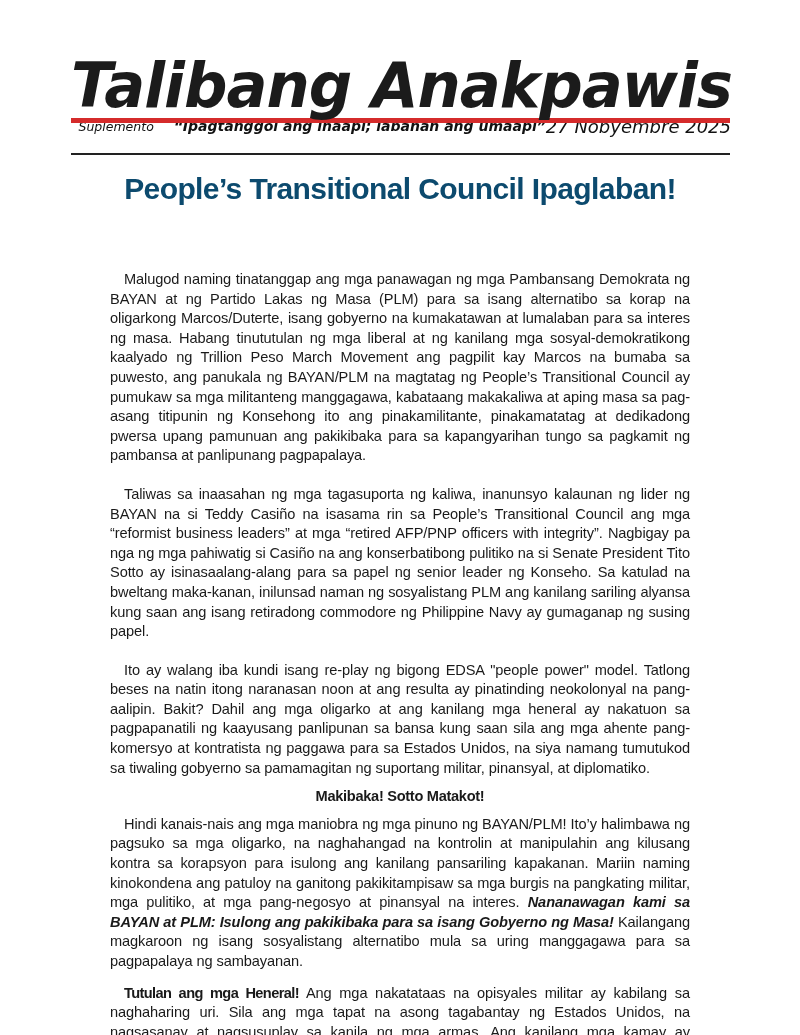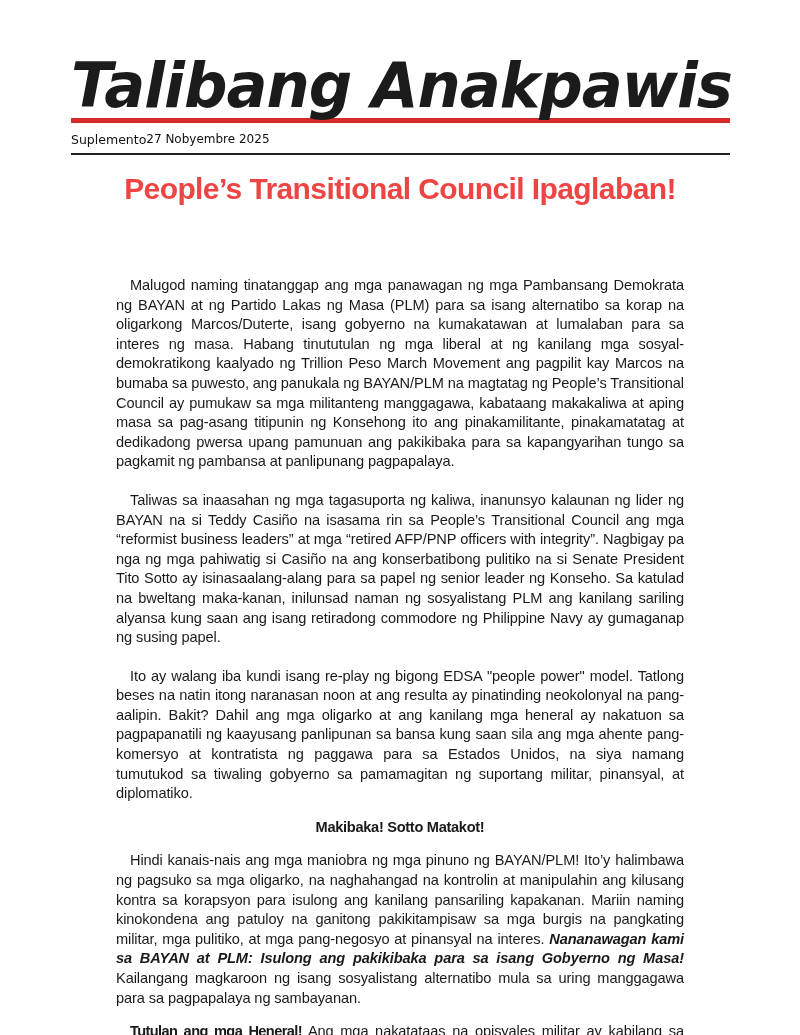--- a/index.html
+++ b/index.html
@@ -15,57 +15,58 @@
       font-family: "DejaVu Sans", sans-serif; font-weight: bold; font-style: oblique;
       font-size: 62px; line-height: 76px; letter-spacing: -1px;
       color: #1b1b1b; white-space: nowrap; z-index: 2;
       transform: scaleX(0.98); transform-origin: left center;
     }
     .mast-bar {
       position: absolute; left: 0; top: 70px; width: 659px; height: 5px;
       background: #d52b2b; z-index: 1;
     }
     .mast-sub {
-      position: absolute; left: 0; top: 81px; width: 660px; height: 20px;
-      display: flex; justify-content: flex-start; align-items: center;
-      font-size: 14px; white-space: nowrap;
+      position: absolute; left: 0; top: 68px; width: 660px; height: 20px;
+      display: flex; justify-content: flex-end; align-items: center;
+      font-size: 14px; white-space: nowrap; font-style: italic;
     }
     .sub-left { font-family: "DejaVu Sans", sans-serif; font-size: 12.5px; }
     .sub-slogan { font-family: "DejaVu Sans", sans-serif; font-weight: bold; font-size: 14px; padding-left: 20px; }
-    .sub-date { font-family: "DejaVu Sans", sans-serif; font-size: 12px; }
+    .sub-date { font-family: "DejaVu Sans", sans-serif; font-size: 18px; }
     .mast-rule {
       position: absolute; left: 0; top: 105px; width: 659px; height: 1.5px; background: #222;
     }
     .headline {
       position: absolute; left: 60px; top: 168px; width: 680px; text-align: center;
       font-family: "Liberation Sans", sans-serif; font-weight: bold;
-      font-size: 30px; line-height: 42px; letter-spacing: -0.6px; color: #ef4444;
+      font-size: 30px; line-height: 42px; letter-spacing: -0.6px; color: #0c4a6e;
     }
     .article {
       position: absolute; left: 102px; top: 262px; width: 596px;
       font-family: "Liberation Sans", sans-serif; font-size: 14.6px; line-height: 19.6px;
       color: #1a1a1a; text-align: justify; letter-spacing: -0.1px;
     }
-    .article p { margin: 14px; text-indent: 14px; }
+    .article p { margin: 8px; text-indent: 14px; }
     .article p.gap { margin-top: 19px; }
     .article .section-head {
       text-align: center; font-weight: bold; margin: 9px 0 6px 0; text-indent: 0;
       letter-spacing: -0.3px;
     }
     .article .emph { font-weight: bold; font-style: italic; }
     .article .lead { font-weight: bold; letter-spacing: -0.6px; }
   </style>
 </head>
 <body>
 
 <header class="masthead">
   <div class="mast-title">Talibang Anakpawis</div>
   <div class="mast-bar"></div>
   <div class="mast-sub">
     <span class="sub-left">Suplemento</span>
+    <span class="sub-slogan">“Ipagtanggol ang inaapi; labanan ang umaapi”</span>
     <span class="sub-date">27 Nobyembre 2025</span>
   </div>
   <div class="mast-rule"></div>
 </header>
 
 <h1 class="headline" style="margin:0;">
   <div>People’s Transitional Council Ipaglaban!</div>
 </h1>
 
 <article class="article">

